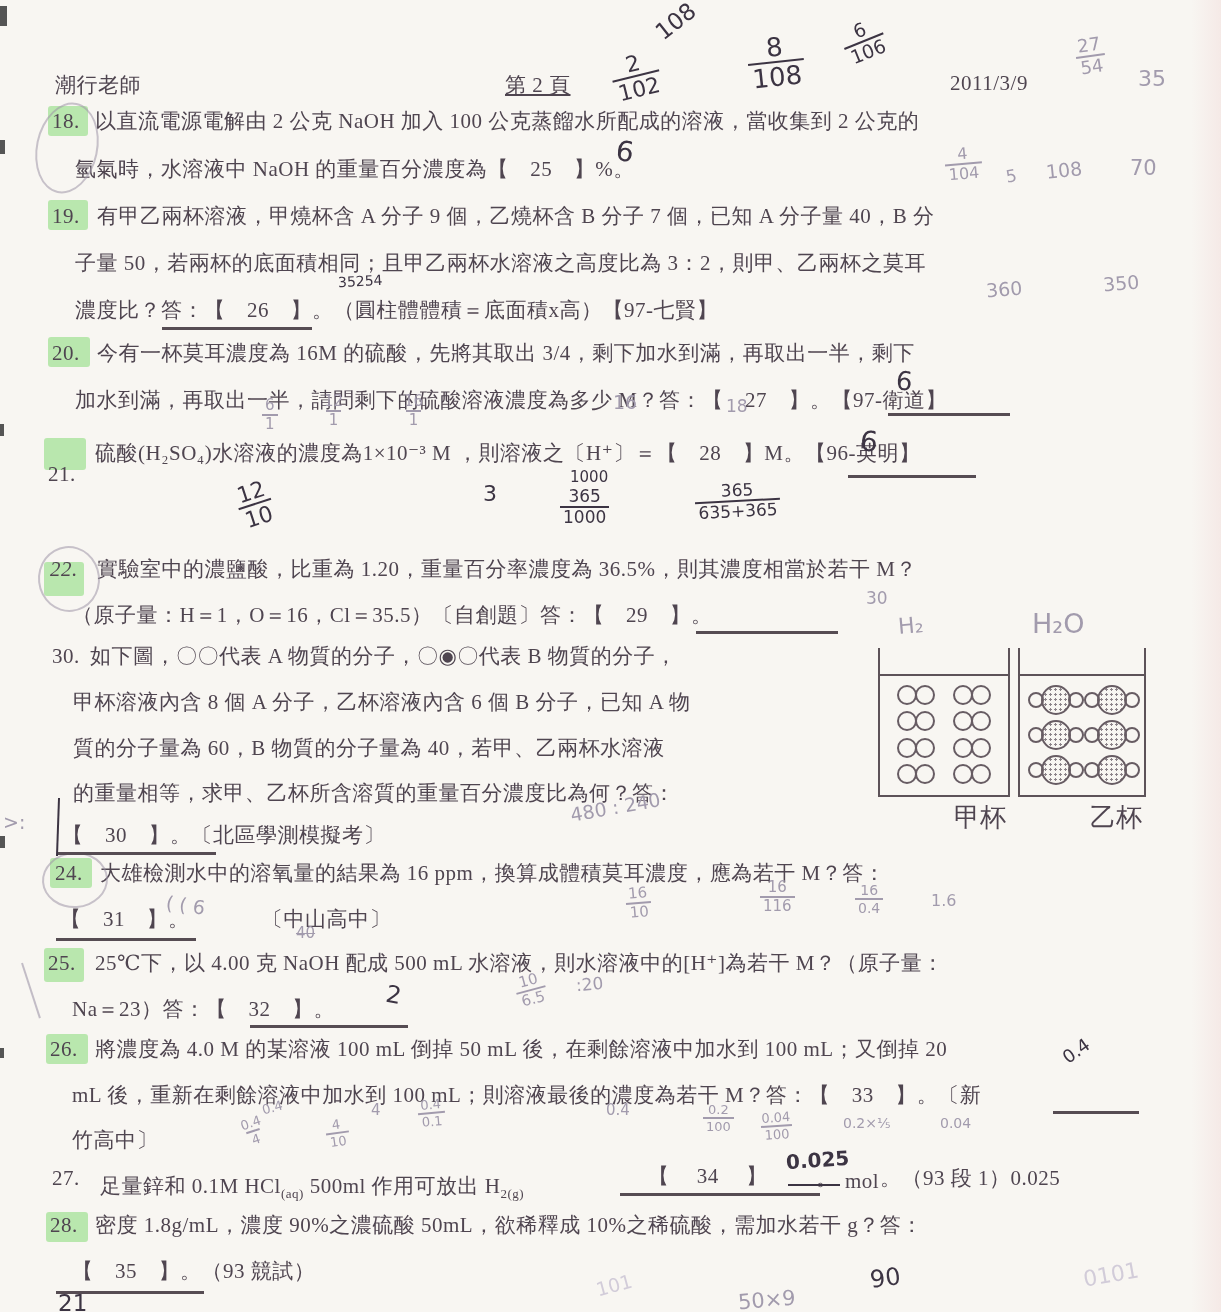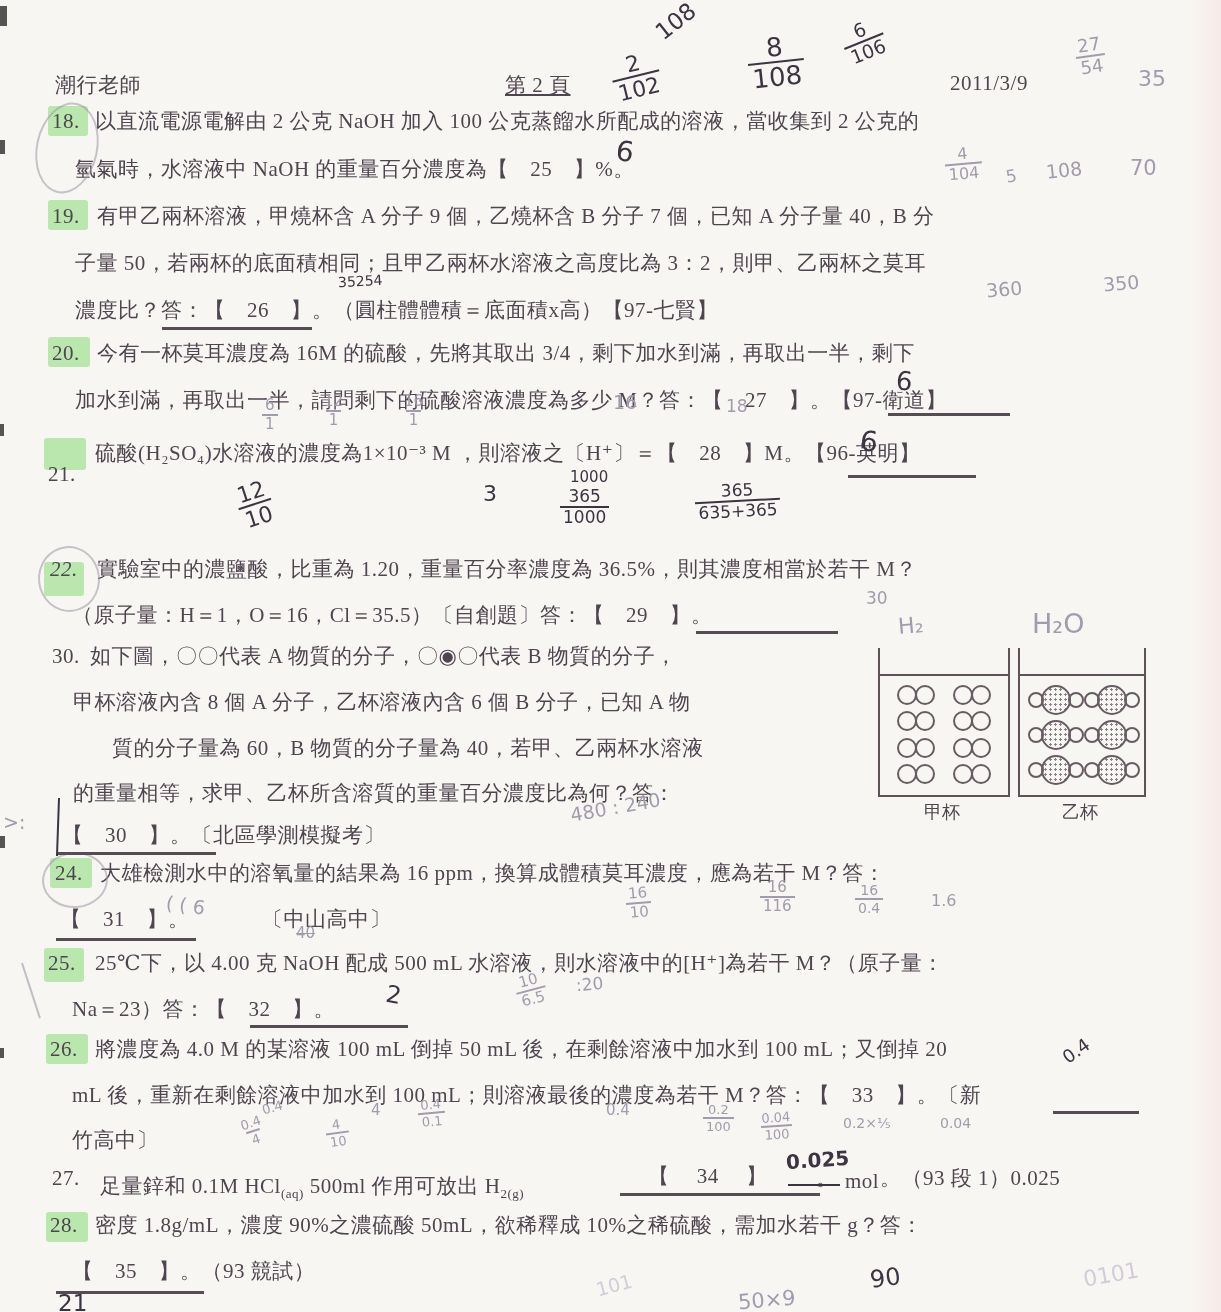--- a/index.html
+++ b/index.html
@@ -32,21 +32,21 @@
   .mols{position:absolute;left:8px;right:8px;top:34px;bottom:8px;display:grid;
         grid-template-columns:1fr 1fr;justify-items:center;align-items:center;}
   .molA{display:flex;}
   .molA i{width:16px;height:16px;border:2px solid #675c63;border-radius:50%;display:block;}
   .molA i + i{margin-left:-2px;}
   .molB{display:flex;align-items:center;}
   .molB .s{width:12px;height:12px;border:2px solid #675c63;border-radius:50%;display:block;}
   .molB .b{width:26px;height:26px;border:2px solid #675c63;border-radius:50%;display:block;margin:0 -3px;
            background-image:radial-gradient(rgba(120,110,118,.85) 1px, transparent 1.4px);
            background-size:5px 5px;z-index:1;}
-  .blabel{position:absolute;font-size:18px;text-align:center;z-index:2;}
+  .blabel{position:absolute;font-size:26px;text-align:right;z-index:2;}
 </style>
 </head>
 <body>
 
 <div class="tint"></div>
 <div class="edge" style="left:0;top:6px;width:7px;height:20px;"></div>
 <div class="edge" style="left:0;top:140px;width:5px;height:14px;"></div>
 <div class="edge" style="left:0;top:424px;width:4px;height:12px;"></div>
 <div class="edge" style="left:0;top:836px;width:5px;height:12px;"></div>
 <div class="edge" style="left:0;top:1048px;width:4px;height:10px;"></div>
@@ -91,21 +91,21 @@
 <div class="ul" style="left:848px;top:475px;width:128px;"></div>
 
 <div class="pl" style="left:50px;top:556px;font-style:italic;">22.</div>
 <div class="pl" style="left:97px;top:556px;">實驗室中的濃鹽酸，比重為 1.20，重量百分率濃度為 36.5%，則其濃度相當於若干 M？</div>
 <div class="pl" style="left:72px;top:602px;">（原子量：H＝1，O＝16，Cl＝35.5）〔自創題〕答：【　29　】。</div>
 <div class="ul" style="left:696px;top:631px;width:142px;"></div>
 
 <div class="pl" style="left:52px;top:643px;">30.</div>
 <div class="pl" style="left:90px;top:643px;">如下圖，〇〇代表 A 物質的分子，〇◉〇代表 B 物質的分子，</div>
 <div class="pl" style="left:73px;top:689px;">甲杯溶液內含 8 個 A 分子，乙杯溶液內含 6 個 B 分子，已知 A 物</div>
-<div class="pl" style="left:73px;top:735px;margin-left:39px;">質的分子量為 60，B 物質的分子量為 40，若甲、乙兩杯水溶液</div>
+<div class="pl" style="left:73px;top:735px;">質的分子量為 60，B 物質的分子量為 40，若甲、乙兩杯水溶液</div>
 <div class="pl" style="left:73px;top:780px;">的重量相等，求甲、乙杯所含溶質的重量百分濃度比為何？答：</div>
 <div class="pl" style="left:62px;top:822px;">【　30　】。〔北區學測模擬考〕</div>
 <div class="ul" style="left:58px;top:852px;width:158px;"></div>
 
 <div class="beaker" style="left:878px;top:648px;width:128px;height:147px;">
   <div class="water"></div>
   <div class="mols">
     <span class="molA">
         <i></i>
         <i></i>

